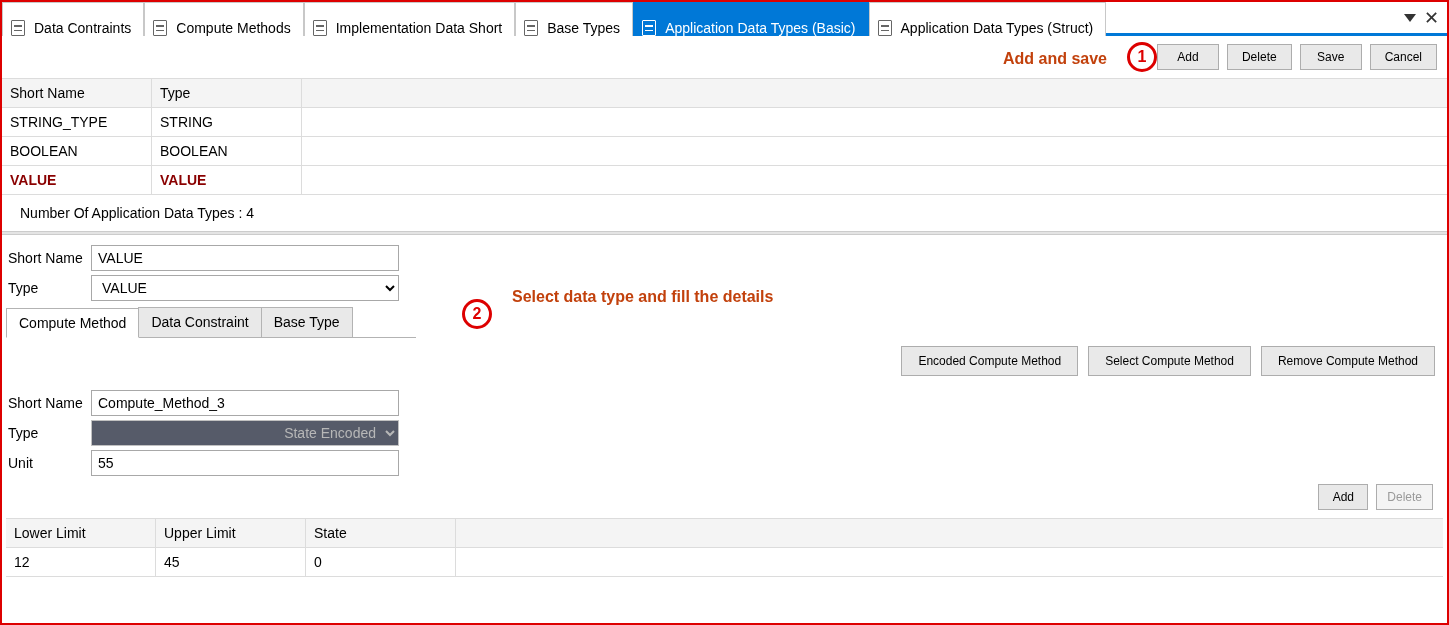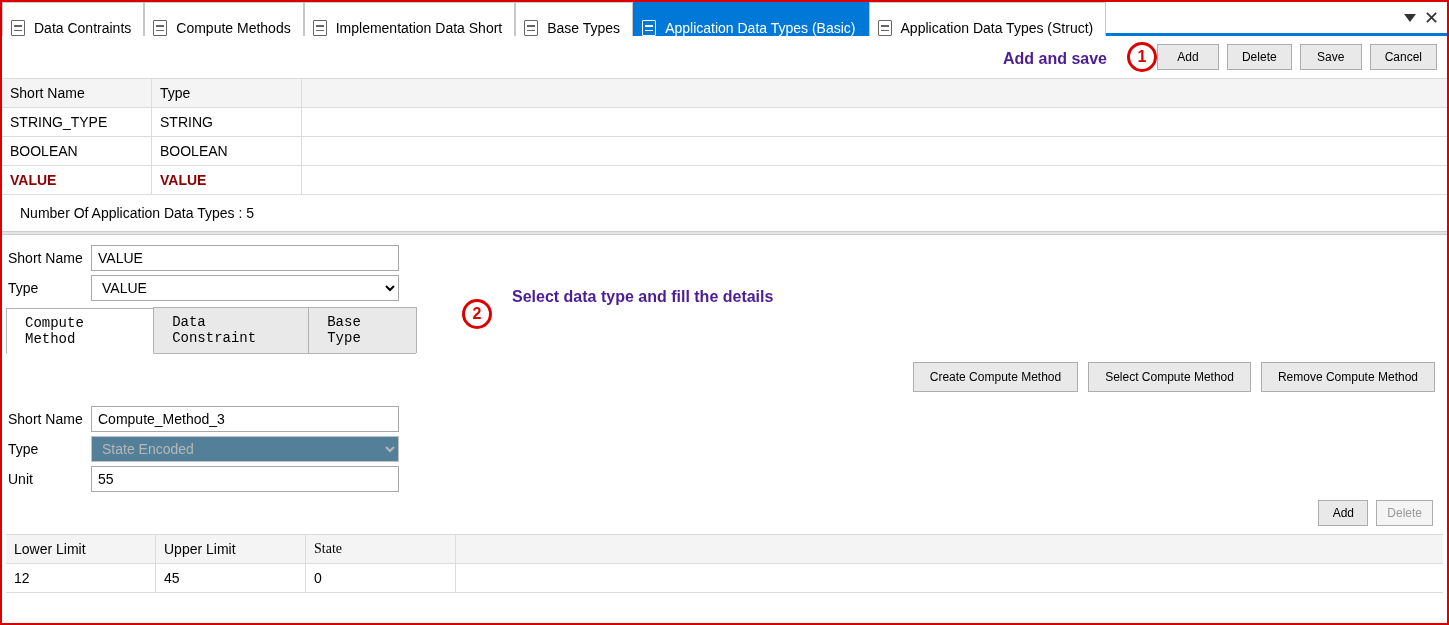--- a/index.html
+++ b/index.html
@@ -81,21 +81,21 @@
     font-family: inherit;
     font-size: 12px;
   }
   .btn:disabled {
     color: #9a9a9a;
     background: #f4f4f4;
     cursor: default;
   }
   .btn.small { min-width: 50px; padding: 0 10px; }
   .annotation {
-    color: #4c1d95;
+    color: #c2410c;
     font-weight: 700;
     font-size: 16px;
     position: absolute;
   }
   .circ {
     width: 30px;
     height: 30px;
     border: 3px solid #d00;
     border-radius: 50%;
     display: inline-flex;
@@ -142,36 +142,36 @@
     border: 1px solid #a8a8a8;
     padding: 2px 6px;
     font-family: inherit;
     font-size: 14px;
     background: #fff;
   }
   input.txt { width: 308px; }
   select.sel { width: 308px; }
   select.sel.disabled {
     color: #9a9a9a;
-    background: #0c4a6e;
+    background: #0f172a;
+    text-align: right;
   }
   .subtabs {
     display: flex;
     margin-top: 6px;
     border-bottom: 1px solid #b3b3b3;
     width: 410px;
   }
   .subtab {
-    padding: 6px 18px;
+    padding: 6px 12px;
     border: 1px solid #b3b3b3;
     border-bottom: none;
     background: #e9e9e9;
     cursor: pointer;
     margin-right: -1px;
-    font-family: Liberation Mono, monospace;
   }
   .subtab.active {
     background: #fff;
     position: relative;
     top: 1px;
     border-bottom: 1px solid #fff;
   }
   .compute-btnrow {
     display: flex;
     justify-content: flex-end;
@@ -257,21 +257,21 @@
   <div class="grid-cell" style="width:150px;">BOOLEAN</div>
   <div class="grid-cell" style="width:150px;">BOOLEAN</div>
   <div class="grid-cell" style="flex:1; border-right:none;"></div>
 </div>
 <div class="grid-row highlight">
   <div class="grid-cell" style="width:150px;">VALUE</div>
   <div class="grid-cell" style="width:150px;">VALUE</div>
   <div class="grid-cell" style="flex:1; border-right:none;"></div>
 </div>
 
-<div class="count-row">Number Of Application Data Types : 5</div>
+<div class="count-row">Number Of Application Data Types : 4</div>
 
 <div class="divider"></div>
 
 <div class="form-area" style="position:relative;">
 
   <div class="form-row">
     <div class="form-label">Short Name</div>
     <input class="txt" type="text" value="VALUE" style="">
   </div>
   <div class="form-row">
@@ -284,21 +284,21 @@
   <div class="subtabs">
     <div class="subtab active">Compute Method</div>
     <div class="subtab">Data Constraint</div>
     <div class="subtab">Base Type</div>
   </div>
 
   <span class="circ" style="position:absolute; left: 460px; top: 64px;">2</span>
   <span class="annotation" style="left: 510px; top: 53px;">Select data type and fill the details</span>
 
   <div class="compute-btnrow">
-    <button class="btn">Create Compute Method</button>
+    <button class="btn">Encoded Compute Method</button>
     <button class="btn">Select Compute Method</button>
     <button class="btn">Remove Compute Method</button>
   </div>
 
   <div class="subform">
     <div class="form-row">
       <div class="form-label">Short Name</div>
       <input class="txt" type="text" value="Compute_Method_3" style="">
     </div>
     <div class="form-row">
@@ -314,21 +314,21 @@
   </div>
 
   <div class="limits-toolbar">
     <button class="btn small">Add</button>
     <button class="btn small" disabled="">Delete</button>
   </div>
 
   <div class="grid-hdr">
     <div class="grid-cell" style="width:150px;">Lower Limit</div>
     <div class="grid-cell" style="width:150px;">Upper Limit</div>
-    <div class="grid-cell" style="width:150px;font-family:Liberation Serif, serif;">State</div>
+    <div class="grid-cell" style="width:150px;">State</div>
     <div class="grid-cell" style="flex:1; border-right:none;"></div>
   </div>
   <div class="grid-row">
     <div class="grid-cell" style="width:150px;">12</div>
     <div class="grid-cell" style="width:150px;">45</div>
     <div class="grid-cell" style="width:150px;">0</div>
     <div class="grid-cell" style="flex:1; border-right:none;"></div>
   </div>
 
 </div>

